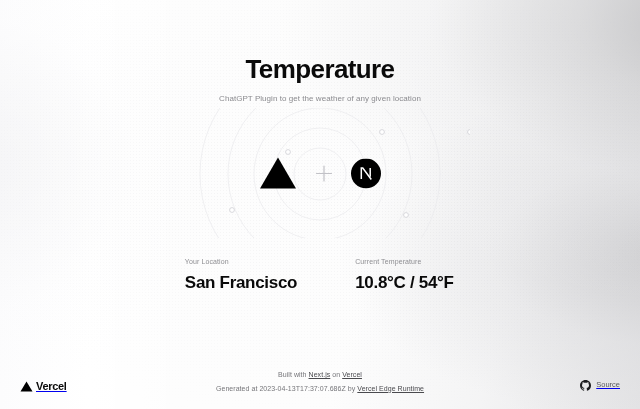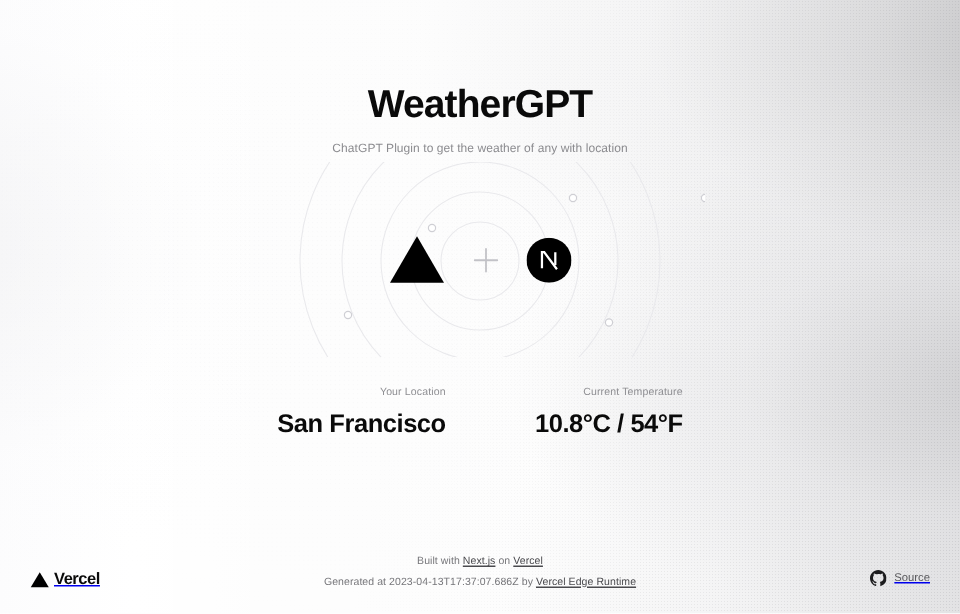--- a/index.html
+++ b/index.html
@@ -122,21 +122,21 @@
   #stats {
     position: absolute;
     top: 258px;
     left: 0;
     right: 0;
     display: flex;
     justify-content: center;
     gap: 58px;
   }
   .stat {
-    text-align: right;
+    text-align: left;
     min-width: 100px;
   }
   .stat-label {
     font-size: 7px;
     color: #8e8e92;
     letter-spacing: 0.1px;
   }
   .stat-value {
     margin-top: 8px;
     font-size: 17px;
@@ -199,22 +199,22 @@
 
 <div id="bg-base"></div>
 <div id="bg-gradient-right"></div>
 <div id="bg-gradient-left"></div>
 <div id="bg-dither-soft"></div>
 <div id="bg-dither"></div>
 
 <div id="page">
 
   <div id="header">
-    <h1 id="title">WeatherGPT</h1>
-    <div id="subtitle">ChatGPT Plugin to get the weather of any with location</div>
+    <h1 id="title">Temperature</h1>
+    <div id="subtitle">ChatGPT Plugin to get the weather of any given location</div>
   </div>
 
   <div id="hero">
 
     <svg id="hero-svg" width="300" height="130" viewBox="0 0 300 130">
       <g fill="none" stroke="#e9e9ec" stroke-width="0.7">
         <circle cx="150" cy="66" r="26"></circle>
         <circle cx="150" cy="66" r="46"></circle>
         <circle cx="150" cy="66" r="66"></circle>
         <circle cx="150" cy="66" r="92"></circle>

